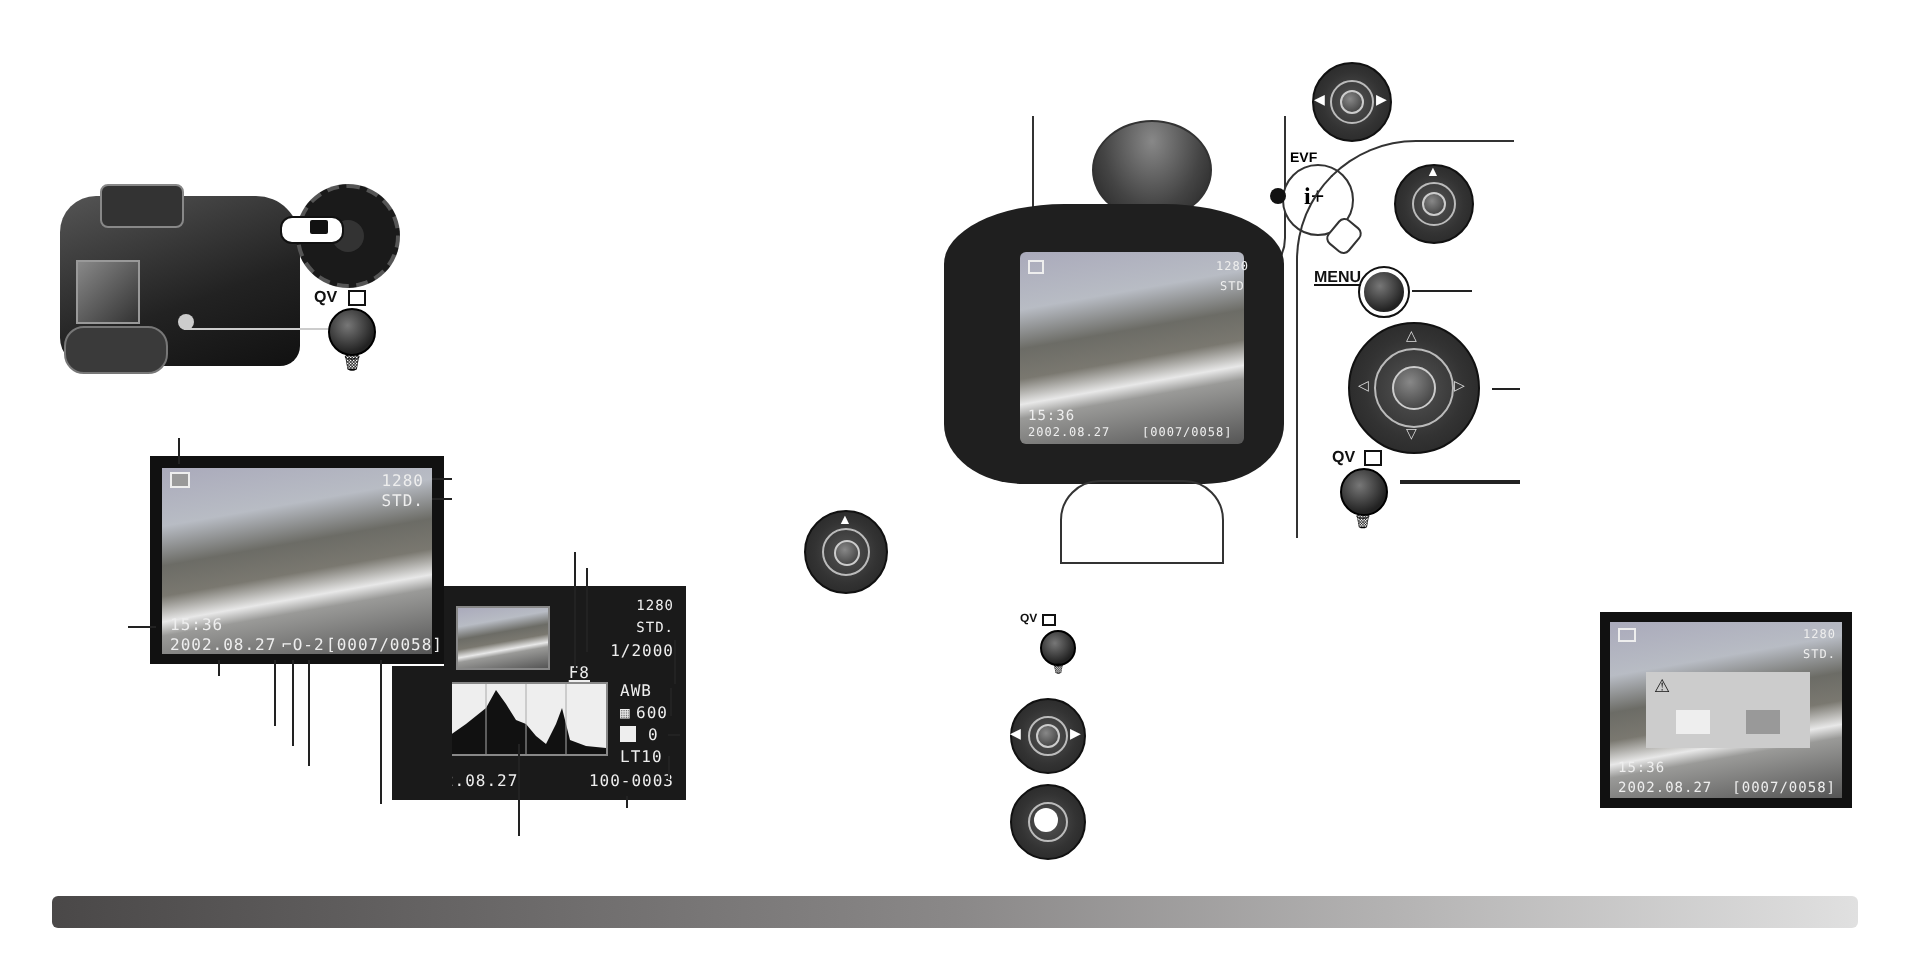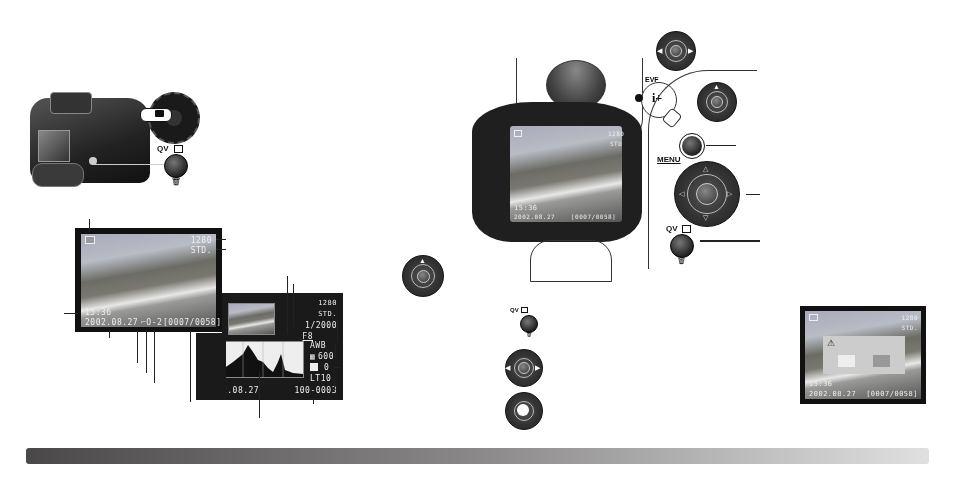--- a/index.html
+++ b/index.html
@@ -57,21 +57,21 @@
 <div class="line" style="left:137px;top:330px;width:1px;height:33px;"></div>
 <div class="line" style="left:146px;top:330px;width:1px;height:43px;"></div>
 <div class="line" style="left:154px;top:330px;width:1px;height:53px;"></div>
 <div class="line" style="left:190px;top:330px;width:1px;height:72px;"></div>
 
 <div class="abs" style="left:222px;top:293px;width:121px;height:107px;background:#1a1a1a;">
   <div class="abs screen-photo" style="left:6px;top:10px;width:45px;height:30px;border:1px solid #888;"></div>
   <span class="abs lcd" style="right:6px;top:6px;font-size:7px;">1280</span>
   <span class="abs lcd" style="right:6px;top:17px;font-size:7px;">STD.</span>
   <span class="abs lcd" style="right:6px;top:28px;">1/2000</span>
-  <span class="abs lcd" style="right:30px;top:39px;text-decoration:underline;">F8</span>
+  <span class="abs lcd" style="right:48px;top:39px;text-decoration:underline;">F8</span>
   <div class="abs" style="left:-20px;top:48px;width:100px;height:35px;background:#eee;border:1px solid #888;">
     <svg width="100" height="35" viewBox="0 0 100 35" style="position:absolute;left:0;top:0;">
       <polygon points="0,28 10,30 20,27 30,20 40,12 45,3 50,10 55,18 60,20 65,26 70,30 75,20 78,12 82,28 90,31 100,32 100,35 0,35" fill="#111"></polygon>
       <line x1="20" y1="0" x2="20" y2="35" stroke="#aaa" stroke-width="0.5"></line>
       <line x1="40" y1="0" x2="40" y2="35" stroke="#aaa" stroke-width="0.5"></line>
       <line x1="60" y1="0" x2="60" y2="35" stroke="#aaa" stroke-width="0.5"></line>
       <line x1="80" y1="0" x2="80" y2="35" stroke="#aaa" stroke-width="0.5"></line>
     </svg>
   </div>
   <span class="abs lcd" style="left:88px;top:48px;">AWB</span>
@@ -119,21 +119,21 @@
 
   <div class="abs" style="left:153px;top:42px;width:34px;height:34px;border-radius:50%;border:1px solid #333;background:#fff;">
     <span class="abs" style="left:10px;top:8px;font-size:12px;font-weight:bold;font-family:'Liberation Serif',serif;">i+</span>
   </div>
   <span class="abs" style="left:157px;top:36px;font-size:7px;font-weight:bold;">EVF</span>
   <div class="abs" style="left:147px;top:54px;width:8px;height:8px;border-radius:50%;background:#111;"></div>
   <div class="abs" style="left:177px;top:70px;width:12px;height:14px;border:1px solid #333;border-radius:4px;transform:rotate(40deg);background:#fff;"></div>
 
   <div class="abs" style="left:160px;top:30px;width:108px;height:198px;border-left:1px solid #333;border-top:1px solid #333;border-radius:60px 0 0 0;"></div>
 
-  <span class="abs small-label" style="left:169px;top:115px;text-decoration:underline;">MENU</span>
+  <span class="abs small-label" style="left:169px;top:94px;text-decoration:underline;">MENU</span>
   <div class="btn-round" style="left:192px;top:94px;width:20px;height:20px;border:2px solid #fff;outline:1px solid #111;"></div>
   <div class="line" style="left:218px;top:105px;width:30px;height:1px;"></div>
 
   <div class="dpad" style="left:186px;top:121px;width:64px;height:64px;">
     <div class="ring" style="left:12px;top:12px;width:38px;height:38px;"></div>
     <div class="center" style="left:21px;top:21px;width:20px;height:20px;"></div>
     <span class="arr" style="left:28px;top:3px;">△</span>
     <span class="arr" style="left:28px;top:52px;">▽</span>
     <span class="arr" style="left:4px;top:28px;">◁</span>
     <span class="arr" style="left:52px;top:28px;">▷</span>

